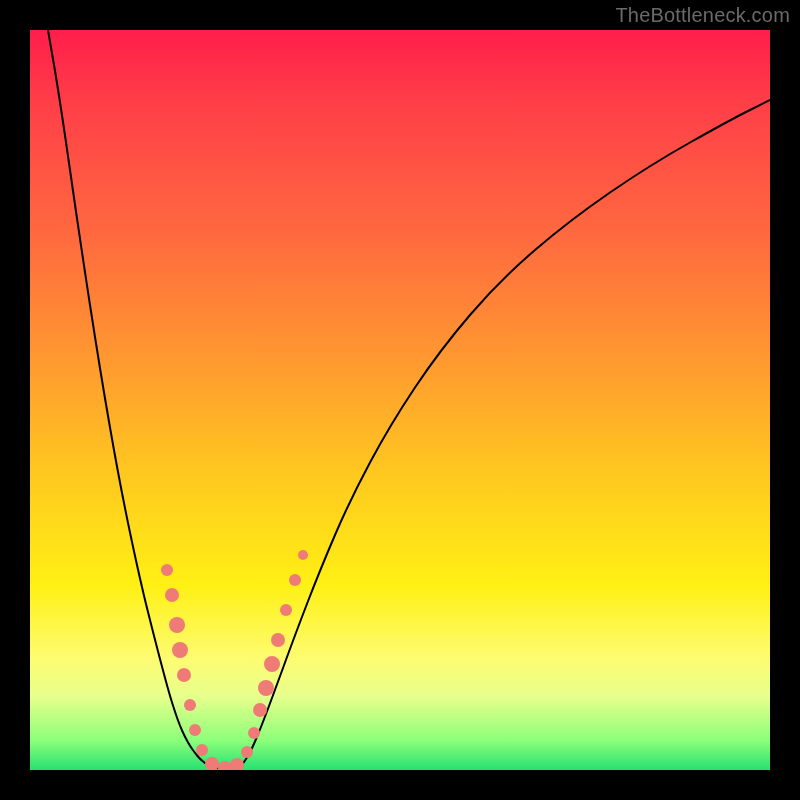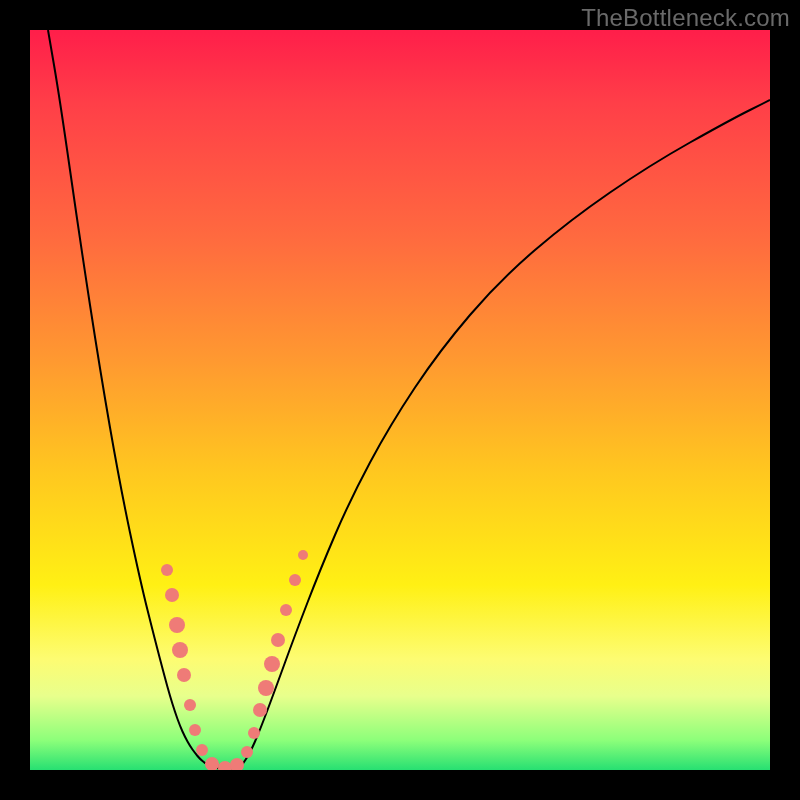--- a/index.html
+++ b/index.html
@@ -35,21 +35,21 @@
       #e8ff8c 90%,
       #8cff7a 96%,
       #27e072 100%
     );
   }
   .watermark {
     position: absolute;
     top: 4px;
     right: 10px;
     color: #6a6a6a;
-    font-size: 24px;
+    font-size: 20px;
     letter-spacing: 0.2px;
     user-select: none;
   }
   svg.curve {
     position: absolute;
     left: 0;
     top: 0;
     width: 740px;
     height: 740px;
   }

